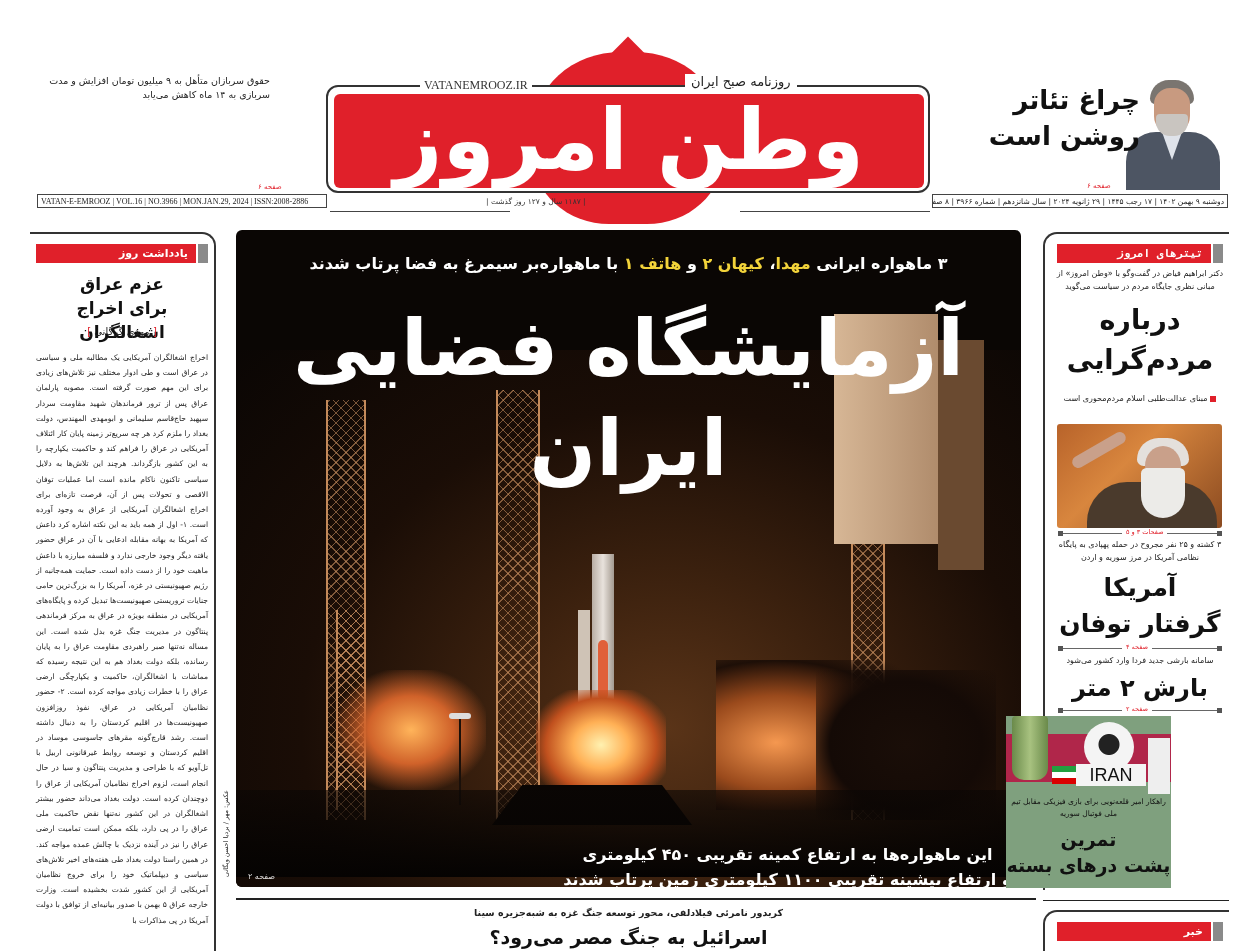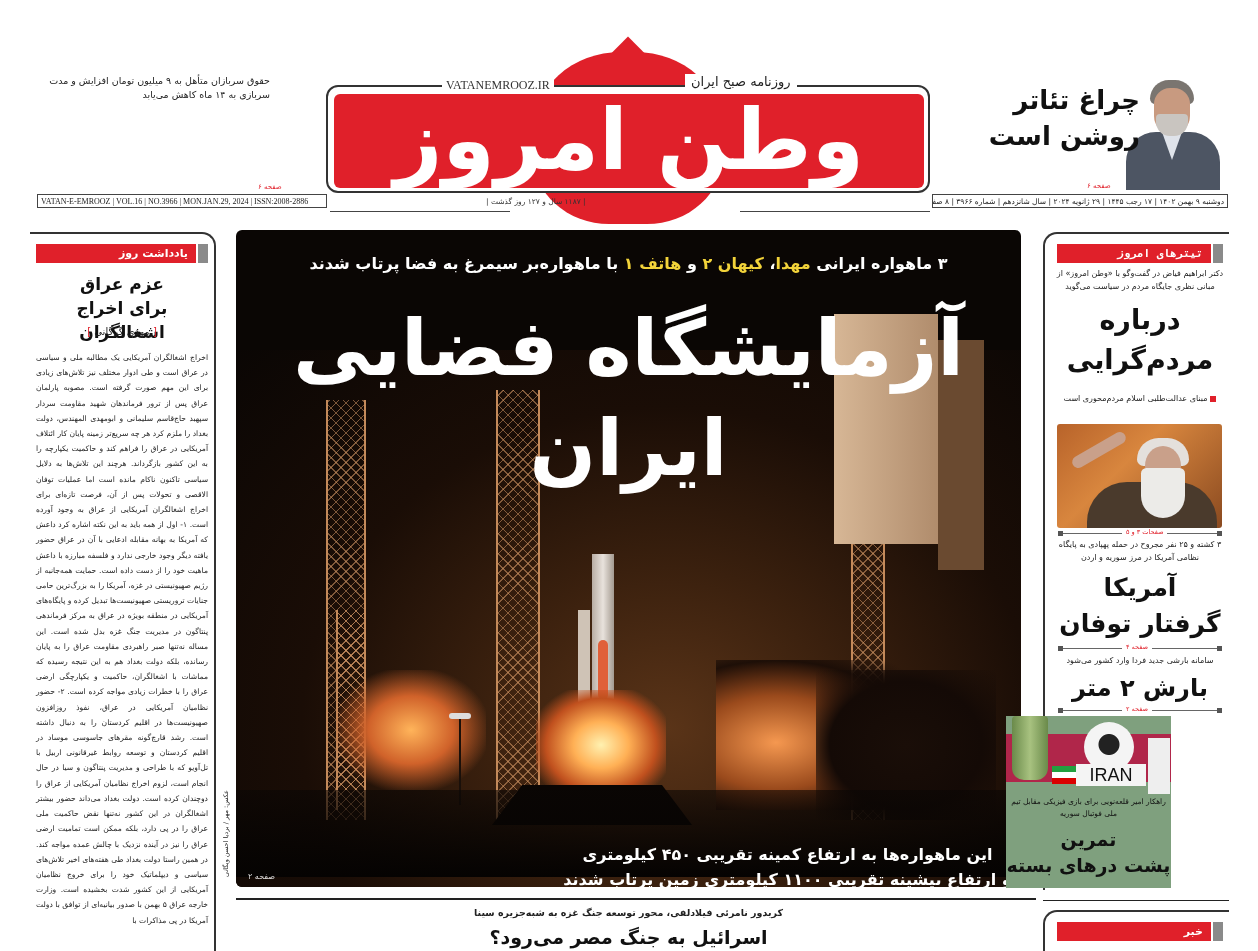--- a/index.html
+++ b/index.html
@@ -6,21 +6,21 @@
   html, body { width: 1258px; height: 951px; overflow: hidden; background: #ffffff; }
   body { font-family: "DejaVu Sans", sans-serif; color: #111; position: relative; direction: rtl; }
 
   
   .masthead { position: absolute; left: 0; top: 0; width: 1258px; height: 218px; }
   .logo-frame { position: absolute; left: 326px; top: 85px; width: 604px; height: 108px; border: 2px solid #333; border-radius: 12px; background: #fff; }
   .logo-red { position: absolute; left: 334px; top: 94px; width: 590px; height: 94px; background: #e0202a; border-radius: 6px; }
   .logo-medallion { position: absolute; left: 533px; top: 52px; width: 190px; height: 172px; background: #e0202a; border-radius: 46% 46% 40% 40%; }
   .logo-medallion:before { content: ""; position: absolute; left: 82px; top: -10px; width: 26px; height: 26px; background: #e0202a; transform: rotate(45deg); }
   .logo-text { position: absolute; left: 334px; top: 92px; width: 590px; height: 96px; display: flex; align-items: center; justify-content: center; font-family: "DejaVu Sans", sans-serif; font-weight: bold; font-size: 84px; color: #fff; letter-spacing: 6px; line-height: 1; }
-  .logo-url { position: absolute; left: 420px; top: 78px; font-family: "Liberation Serif", serif; font-size: 12px; color: #333; direction: ltr; background: #fff; padding: 0 4px; margin-left: 22px; }
+  .logo-url { position: absolute; left: 420px; top: 78px; font-family: "Liberation Serif", serif; font-size: 12px; color: #333; direction: ltr; background: #fff; padding: 0 4px; }
   .logo-slogan { position: absolute; left: 685px; top: 74px; font-size: 13px; color: #222; background: #fff; padding: 0 6px; }
   .date-strip-right { position: absolute; left: 932px; top: 194px; width: 296px; height: 14px; border: 1px solid #444; font-size: 7.5px; display: flex; align-items: center; padding: 0 3px; white-space: nowrap; overflow: hidden; color: #222; }
   .date-strip-left { position: absolute; left: 37px; top: 194px; width: 290px; height: 14px; border: 1px solid #444; font-family: "Liberation Serif", serif; font-size: 8px; direction: ltr; display: flex; align-items: center; padding: 0 3px; white-space: nowrap; color: #222; }
   .days-elapsed { position: absolute; left: 486px; top: 197px; font-size: 7.5px; color: #333; }
   .strip-line { position: absolute; top: 211px; height: 1px; background: #444; }
 
   
   .tr-teaser { position: absolute; left: 944px; top: 74px; width: 196px; text-align: right; }
   .tr-kicker { font-size: 9.5px; line-height: 14px; color: #222; }
   .tr-headline { font-size: 26px; font-weight: bold; line-height: 36px; color: #111; margin-top: 8px; }

